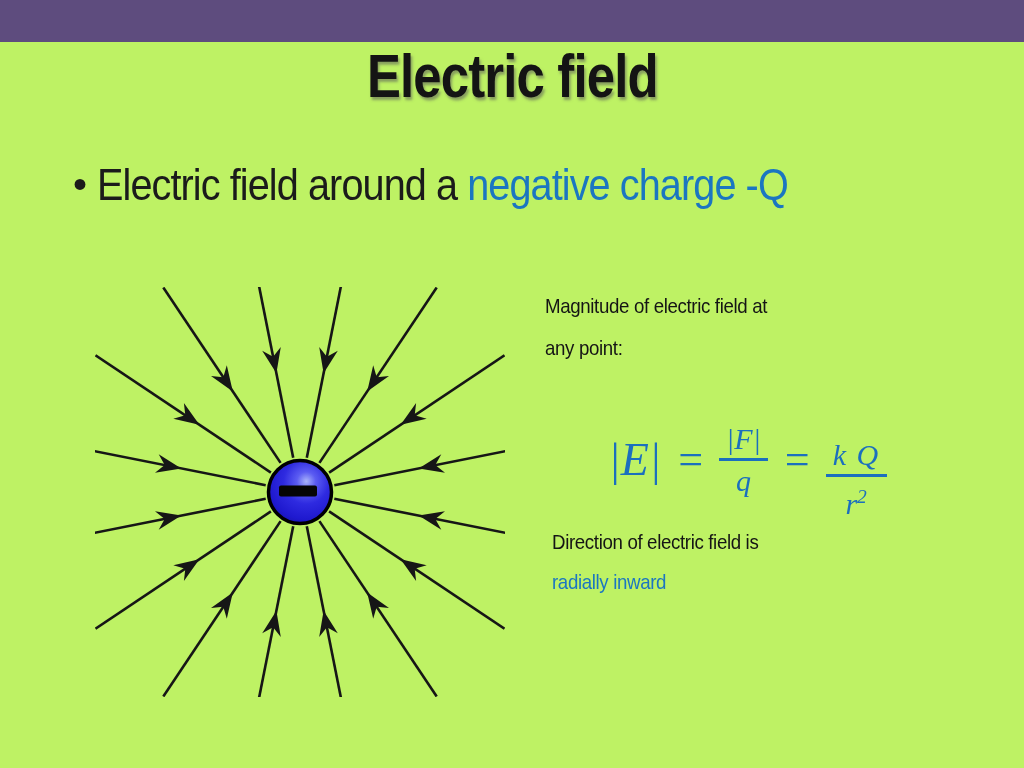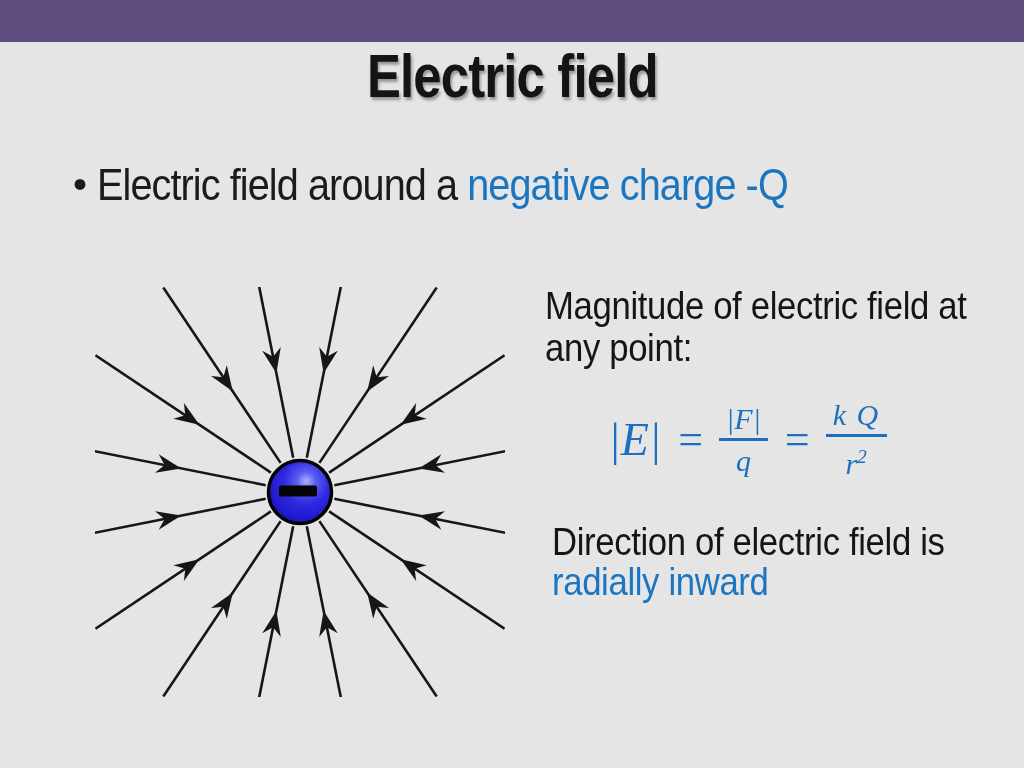--- a/index.html
+++ b/index.html
@@ -1,20 +1,20 @@
 <!DOCTYPE html>
 <html><head>
 <meta charset="utf-8">
 <style>
   html, body { margin: 0; padding: 0; background: #ffffff; }
   .slide {
     position: relative;
     width: 1024px;
     height: 768px;
-    background: #e5e5e5;
+    background: #bef264;
     overflow: hidden;
     font-family: "Liberation Sans", sans-serif;
   }
   .header-bar {
     position: absolute;
     left: 0; top: 0;
     width: 1024px; height: 42px;
   }
   .title {
     position: absolute;
@@ -56,21 +56,21 @@
   }
   .diagram-svg {
     position: absolute;
     left: 95px; top: 287px;
     width: 410px; height: 410px;
   }
   .caption {
     position: absolute;
     left: 545px;
     color: #151515;
-    font-size: 39px;
+    font-size: 21px;
     line-height: 42px;
     white-space: nowrap;
   }
   .caption .condense {
     display: inline-block;
     transform: scaleX(0.89);
     transform-origin: 0 0;
     letter-spacing: -0.4px;
   }
   .caption-magnitude { top: 285px; }
@@ -93,21 +93,21 @@
     align-items: center;
     font-size: 30px;
     line-height: 34px;
   }
   .frac .num {
     padding: 0 7px 2px 7px;
     border-bottom: 3px solid currentColor;
   }
   .frac .den { padding-top: 3px; }
   .frac sup { font-size: 0.65em; }
-  .kq { letter-spacing: 1.5px; }
+  .kq { letter-spacing: 1.5px; margin-top: 40px; }
 </style>
 </head>
 <body>
 
 <div class="slide">
 
   <div class="header-bar" style="background: rgb(94, 76, 126);"></div>
 
   <div class="title">
     <span class="condense-title">Electric field</span>

